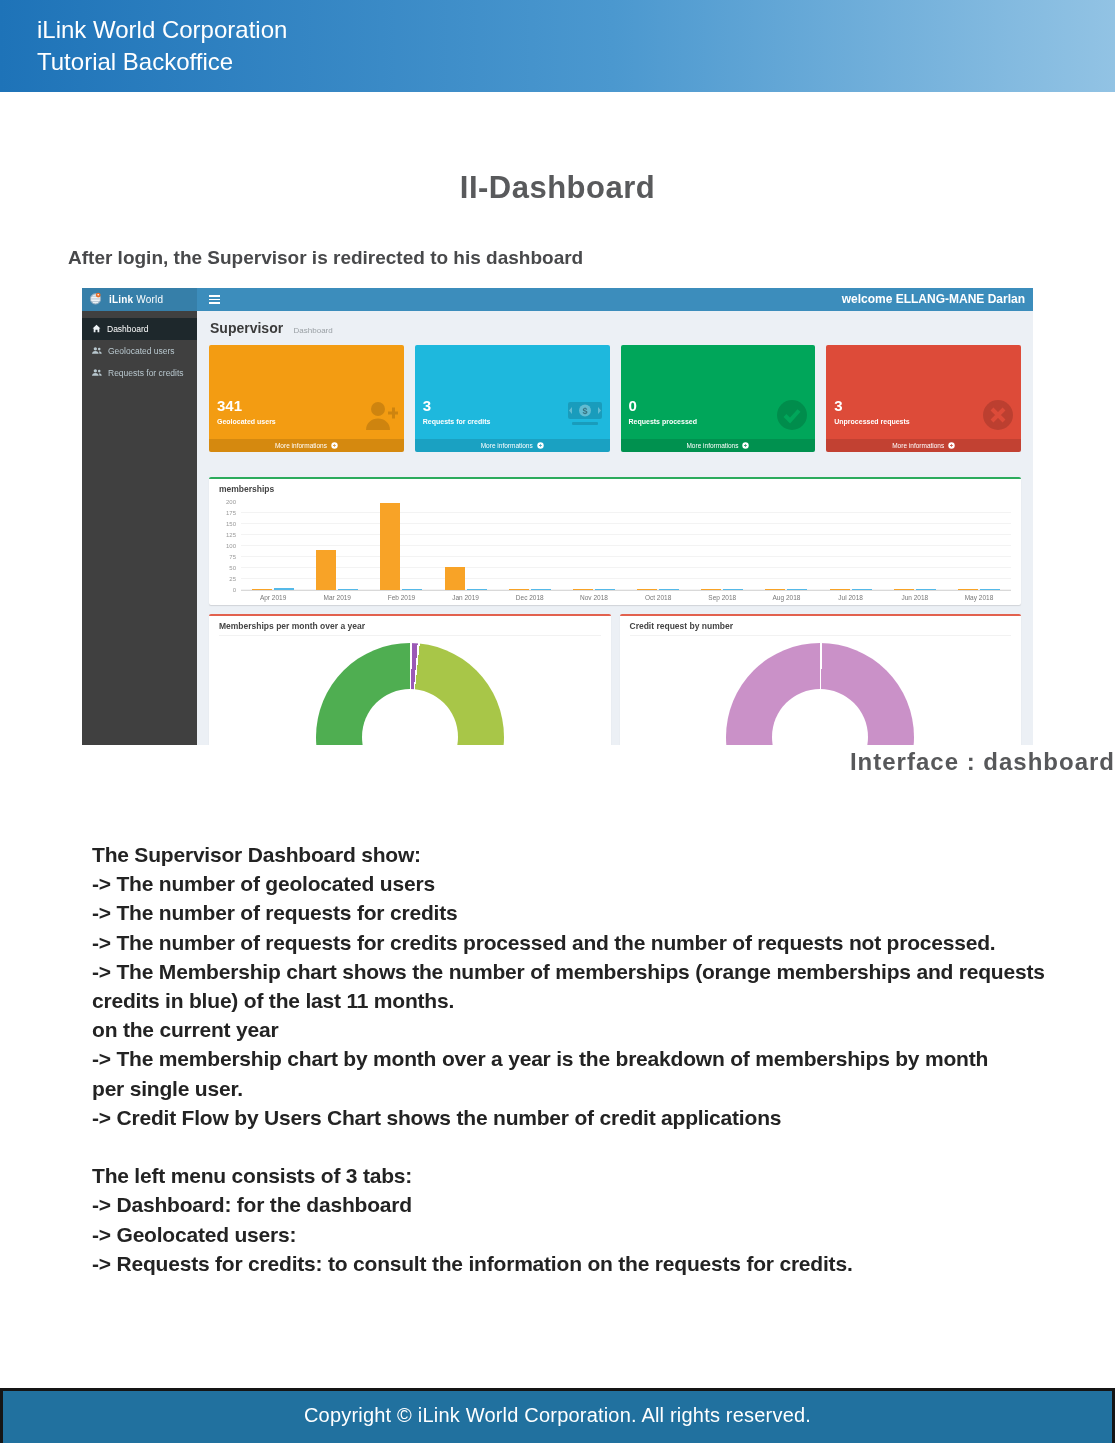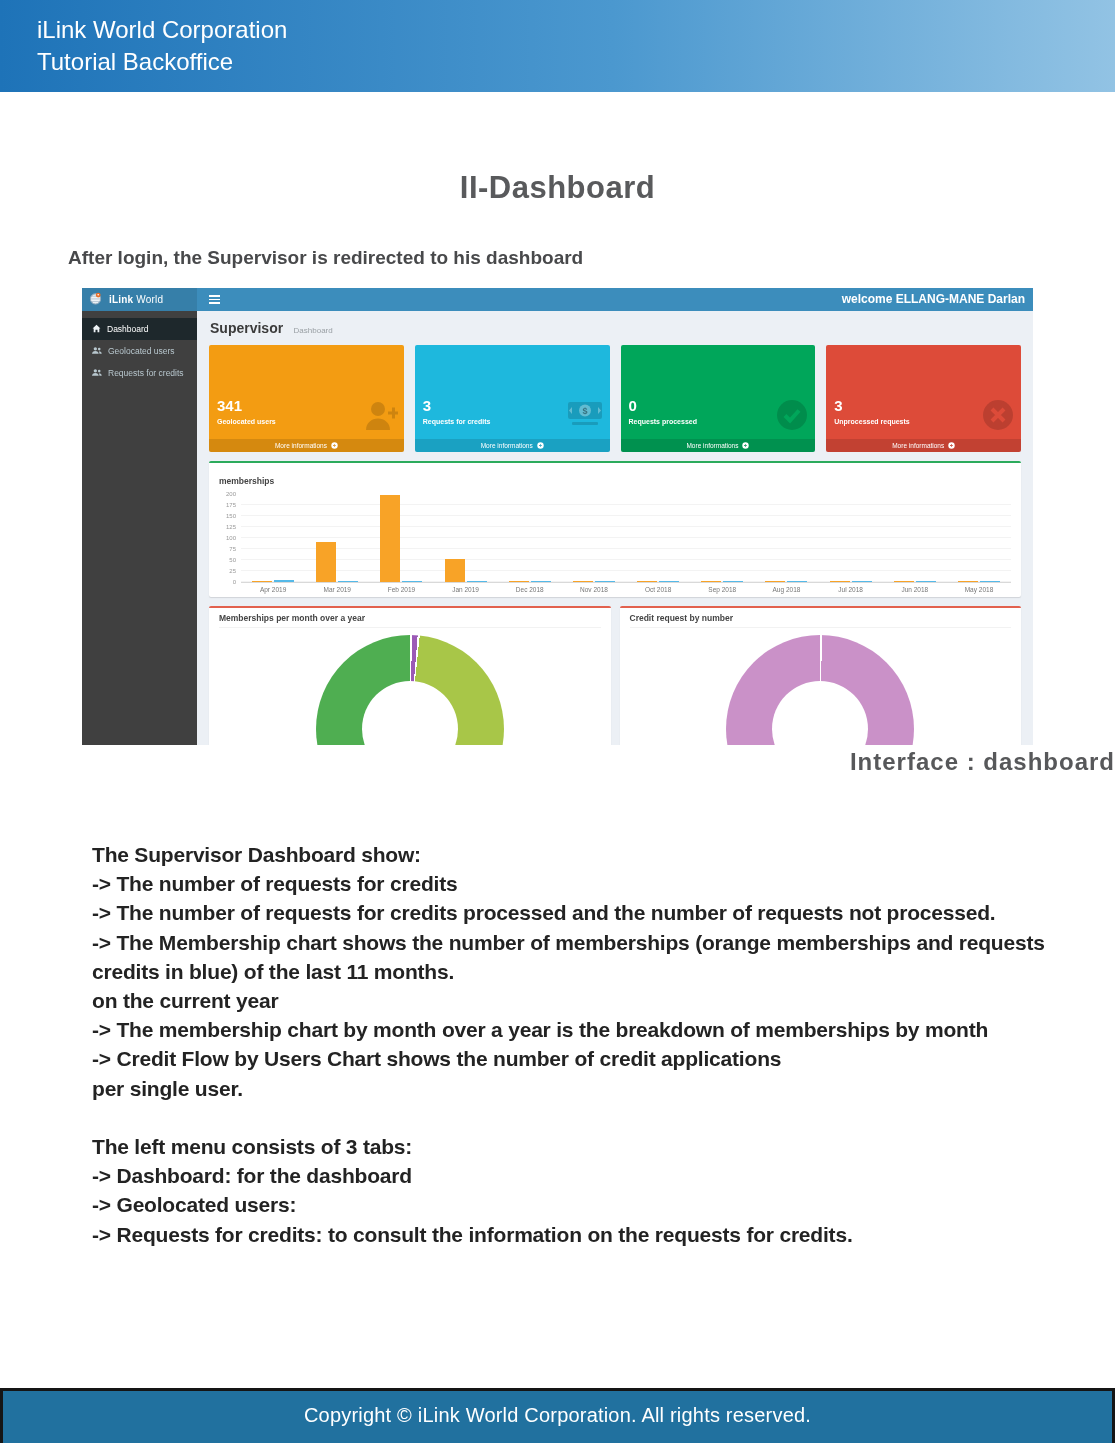--- a/index.html
+++ b/index.html
@@ -43,21 +43,21 @@
   .sbox{flex:1;border-radius:2px;color:#fff;position:relative;overflow:hidden;}
   .sbox-body{height:46px;padding:4px 8px;box-sizing:border-box;position:relative;margin-top:48px;}
   .sbox .num{font-size:15px;font-weight:bold;line-height:18px;}
   .sbox .lbl{font-size:7px;font-weight:bold;margin-top:3px;}
   .sbox .bigicon{position:absolute;right:6px;top:5px;opacity:.9;}
   .sbox-footer{display:block;height:13px;line-height:13px;background:rgba(0,0,0,0.12);
                text-align:center;font-size:6.5px;color:#fff;cursor:pointer;}
   .sbox-footer svg{vertical-align:-1px;margin-left:2px;}
 
   .panel{background:#fff;box-shadow:0 1px 1px rgba(0,0,0,0.12);border-radius:2px;}
-  .chart-panel{margin-top:9px;padding:13px 10px 4px;border-top:2px solid #2cab5c;}
+  .chart-panel{margin-top:25px;padding:5px 10px 4px;border-top:2px solid #2cab5c;}
   .panel-title{font-size:8.5px;font-weight:bold;color:#444;}
   .chart-wrap{display:flex;margin-top:8px;}
   .yaxis{width:22px;position:relative;height:88px;flex:0 0 auto;}
   .ytick{position:absolute;right:5px;font-size:6px;color:#999;line-height:6px;}
   .plotcol{flex:1;}
   .plot{position:relative;height:88px;border-bottom:1px solid #d9d9d9;display:flex;align-items:flex-end;
         background:repeating-linear-gradient(to top,#f3f3f3 0 1px,#ffffff 1px 11px);}
   .bargroup{flex:1;display:flex;align-items:flex-end;justify-content:center;gap:2px;height:100%;}
   .bar{width:20px;}
   .xlabels{display:flex;margin-top:3px;}
@@ -345,28 +345,29 @@
           </div>
         </div>
       </div>
     </div>
   </div>
 
   <div class="caption">Interface : dashboard</div>
 
   <div class="bodytext">
       <div class="bline">The Supervisor Dashboard show:</div>
+      <div class="bline">-&gt; The number of geolocated users</div>
       <div class="bline">-&gt; The number of requests for credits</div>
       <div class="bline">-&gt; The number of requests for credits processed and the number of requests not processed.</div>
       <div class="bline">-&gt; The Membership chart shows the number of memberships (orange memberships and requests</div>
       <div class="bline">credits in blue) of the last 11 months.</div>
       <div class="bline">on the current year</div>
       <div class="bline">-&gt; The membership chart by month over a year is the breakdown of memberships by month</div>
+      <div class="bline">per single user.</div>
       <div class="bline">-&gt; Credit Flow by Users Chart shows the number of credit applications</div>
-      <div class="bline">per single user.</div>
       <div class="bline"></div>
       <div class="bline">The left menu consists of 3 tabs:</div>
       <div class="bline">-&gt; Dashboard: for the dashboard</div>
       <div class="bline">-&gt; Geolocated users:</div>
       <div class="bline">-&gt; Requests for credits: to consult the information on the requests for credits.</div>
       <div class="bline"></div>
     </div>
 
   <div class="pfooter">Copyright © iLink World Corporation. All rights reserved.</div>
 </div>

